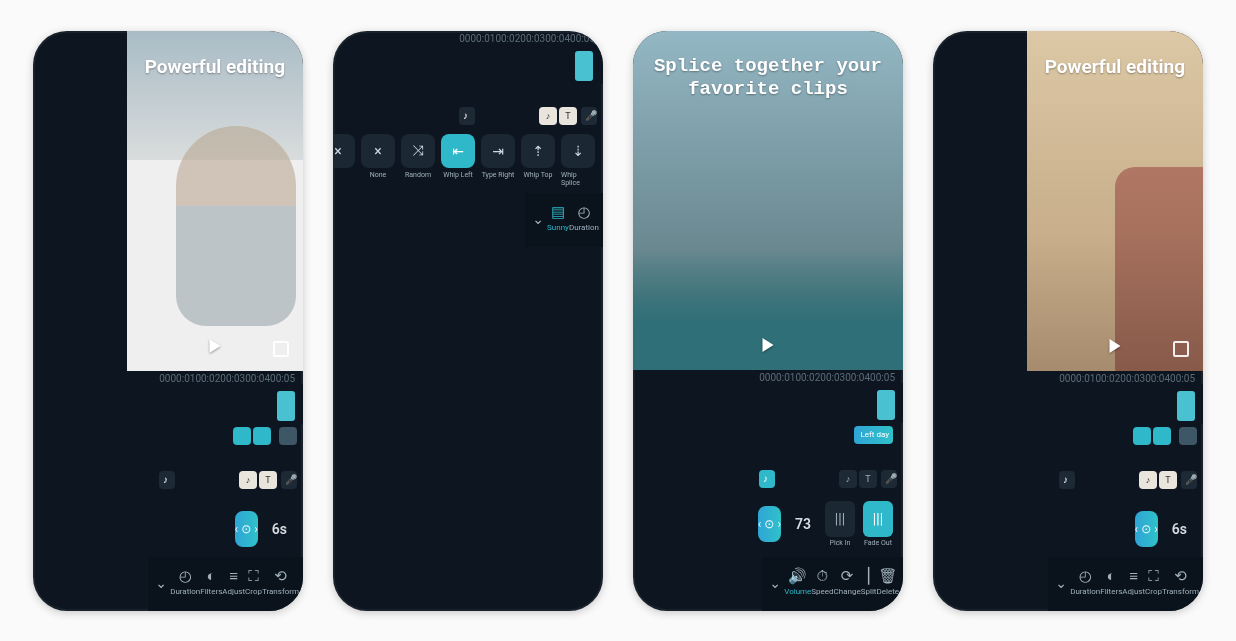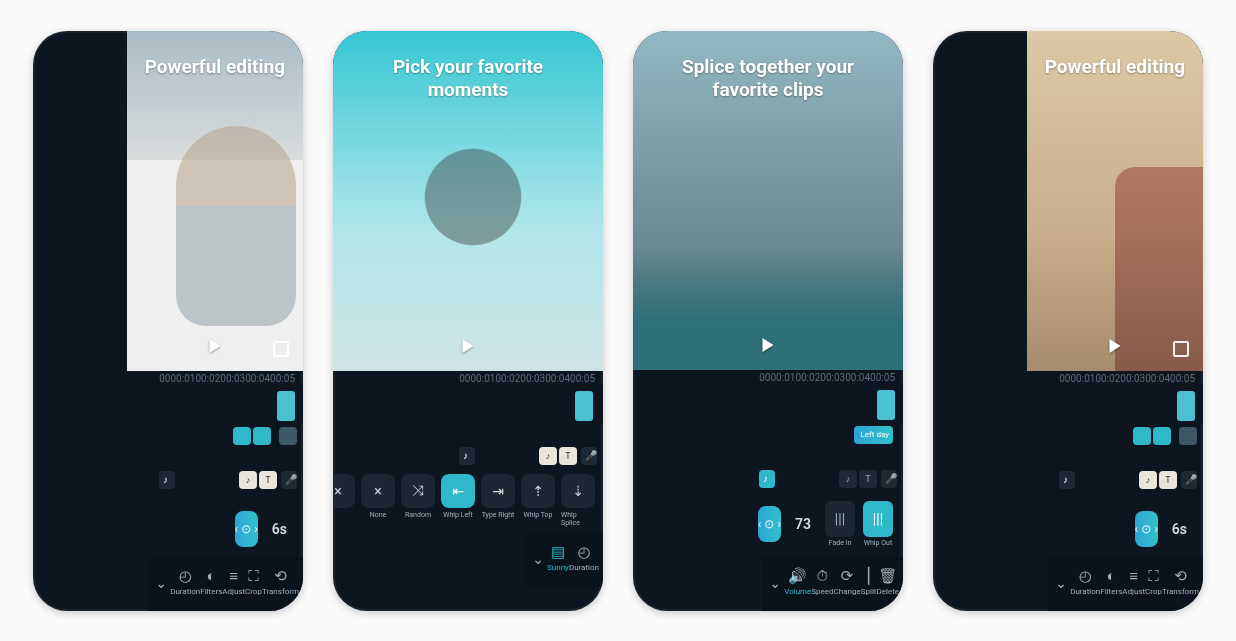--- a/index.html
+++ b/index.html
@@ -31,21 +31,21 @@
     position: relative;
     display: flex;
     flex-direction: column;
     align-items: center;
     justify-content: flex-start;
     padding-top: 24px;
     color:#fff;
   }
   .preview.p1 { background: linear-gradient(180deg,#a9bcc6 0%, #d9dcdc 38%, #f0efef 38.01%, #f0efef 100%); }
   .preview.p2 { background: linear-gradient(180deg,#37c7d4 0%, #b3e7eb 60%, #cfe3e4 100%); }
-  .preview.p3 { background: linear-gradient(180deg,#93b7c4 0%, #6d8b93 60%, #4a7276 100%); }
+  .preview.p3 { background: linear-gradient(180deg,#93b7c4 0%, #6d8b93 60%, #4a7276 100%); font-family: Liberation Mono, monospace; }
   .preview.p4 { background: linear-gradient(180deg,#dcc8a6 0%, #c8ae8a 60%, #a68b6e 100%); }
   .headline {
     font-size: 19px;
     font-weight: 700;
     text-align: center;
     color: #fff;
     text-shadow: 0 1px 2px rgba(0,0,0,.35);
     padding: 0 18px;
     line-height:1.25;
     z-index:3;
@@ -203,25 +203,20 @@
         <div>Crop</div>
       </div>
     <div class="tb">
         <div class="ic">⟲</div>
         <div>Transform</div>
       </div>
   </div>
 </div>
 
 <div class="phone">
-  <div class="preview p2">
-    <div class="subject"></div>
-    <div class="headline">Pick your favorite moments</div>
-    <div class="play-icon"></div>
-  </div>
   <div class="tcodes">
     <span>00</span>
       <span>00:01</span>
       <span>00:02</span>
       <span>00:03</span>
       <span>00:04</span>
       <span>00:05</span>
   </div>
   <div class="timeline-row">
     <div class="thumb" style="background:#9cbfc5"></div>
@@ -329,25 +324,25 @@
         <span class="ico">🎤</span>
       </div>
   </div>
   <div class="slider-row vol">
     <div class="slider">
         <span class="knob">‹ ⊙ ›</span>
       </div>
     <span class="num">73</span>
     <div class="stack">
         <div class="toggle">|||</div>
-        <div>Fade In</div>
+        <div>Pick In</div>
       </div>
     <div class="stack">
         <div class="toggle on">|||</div>
-        <div>Whip Out</div>
+        <div>Fade Out</div>
       </div>
   </div>
   <div class="toolbar">
     <div class="chev">⌄</div>
     <div class="tb active">
         <div class="ic">🔊</div>
         <div>Volume</div>
       </div>
     <div class="tb">
         <div class="ic">⏱</div>

